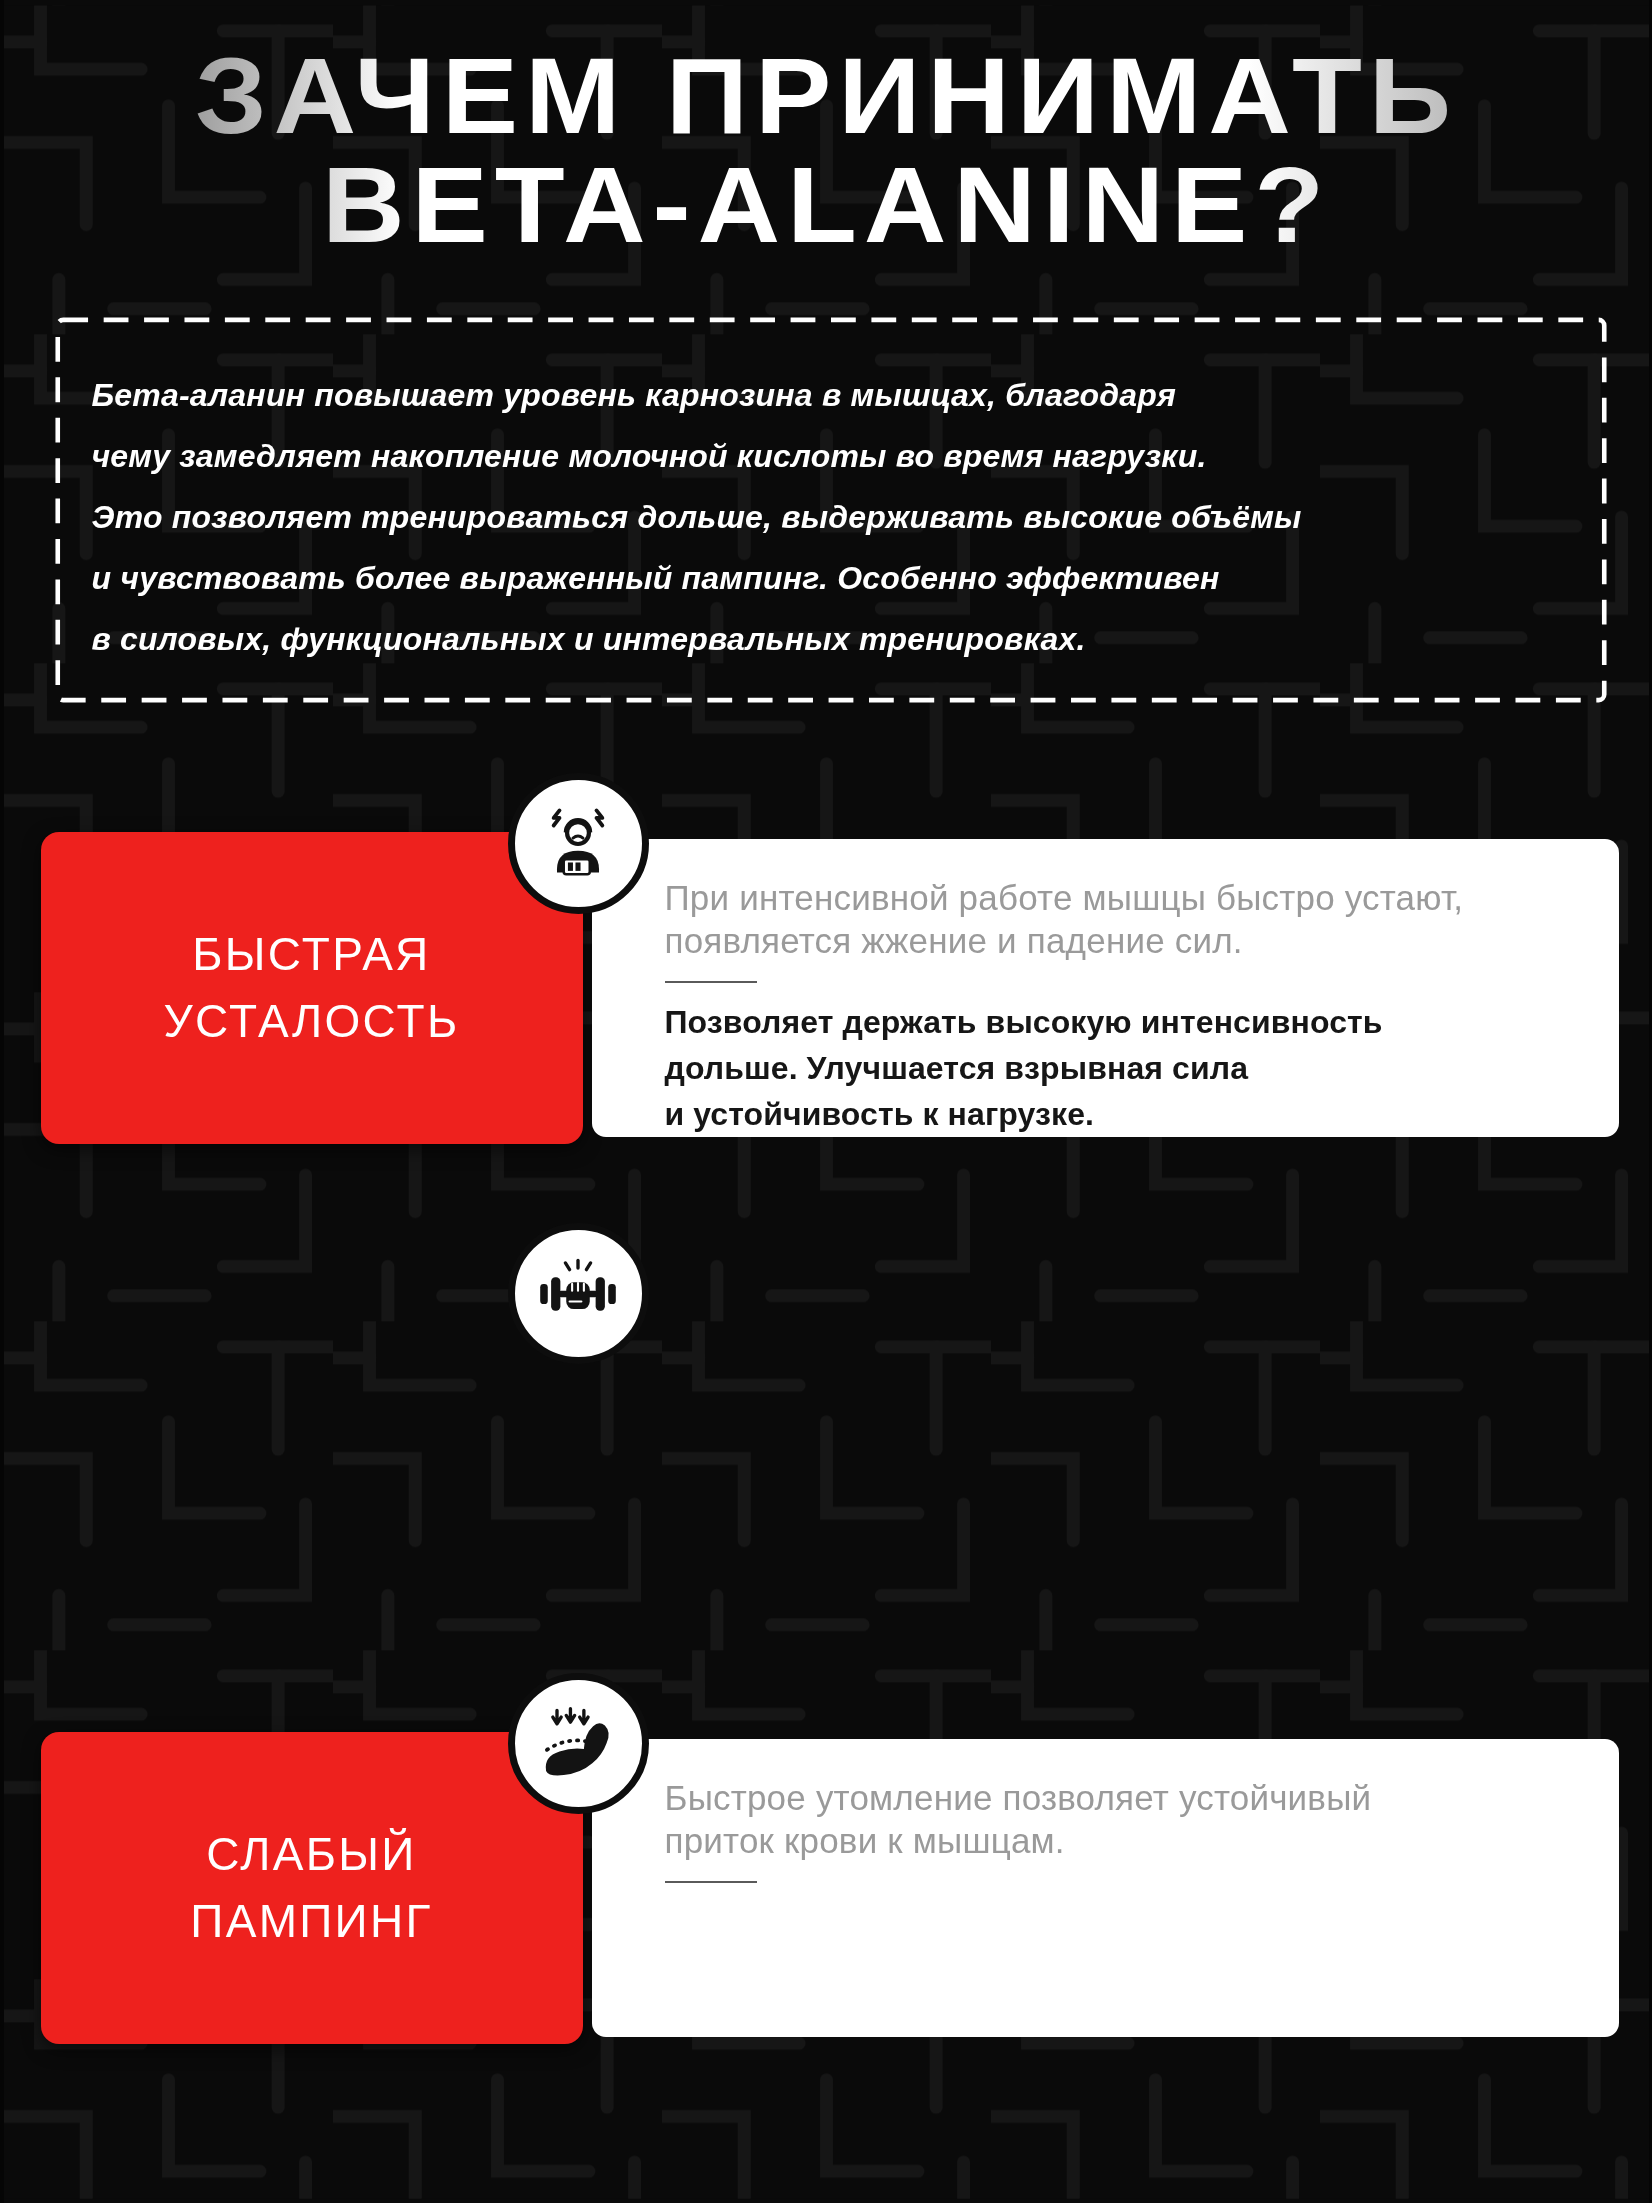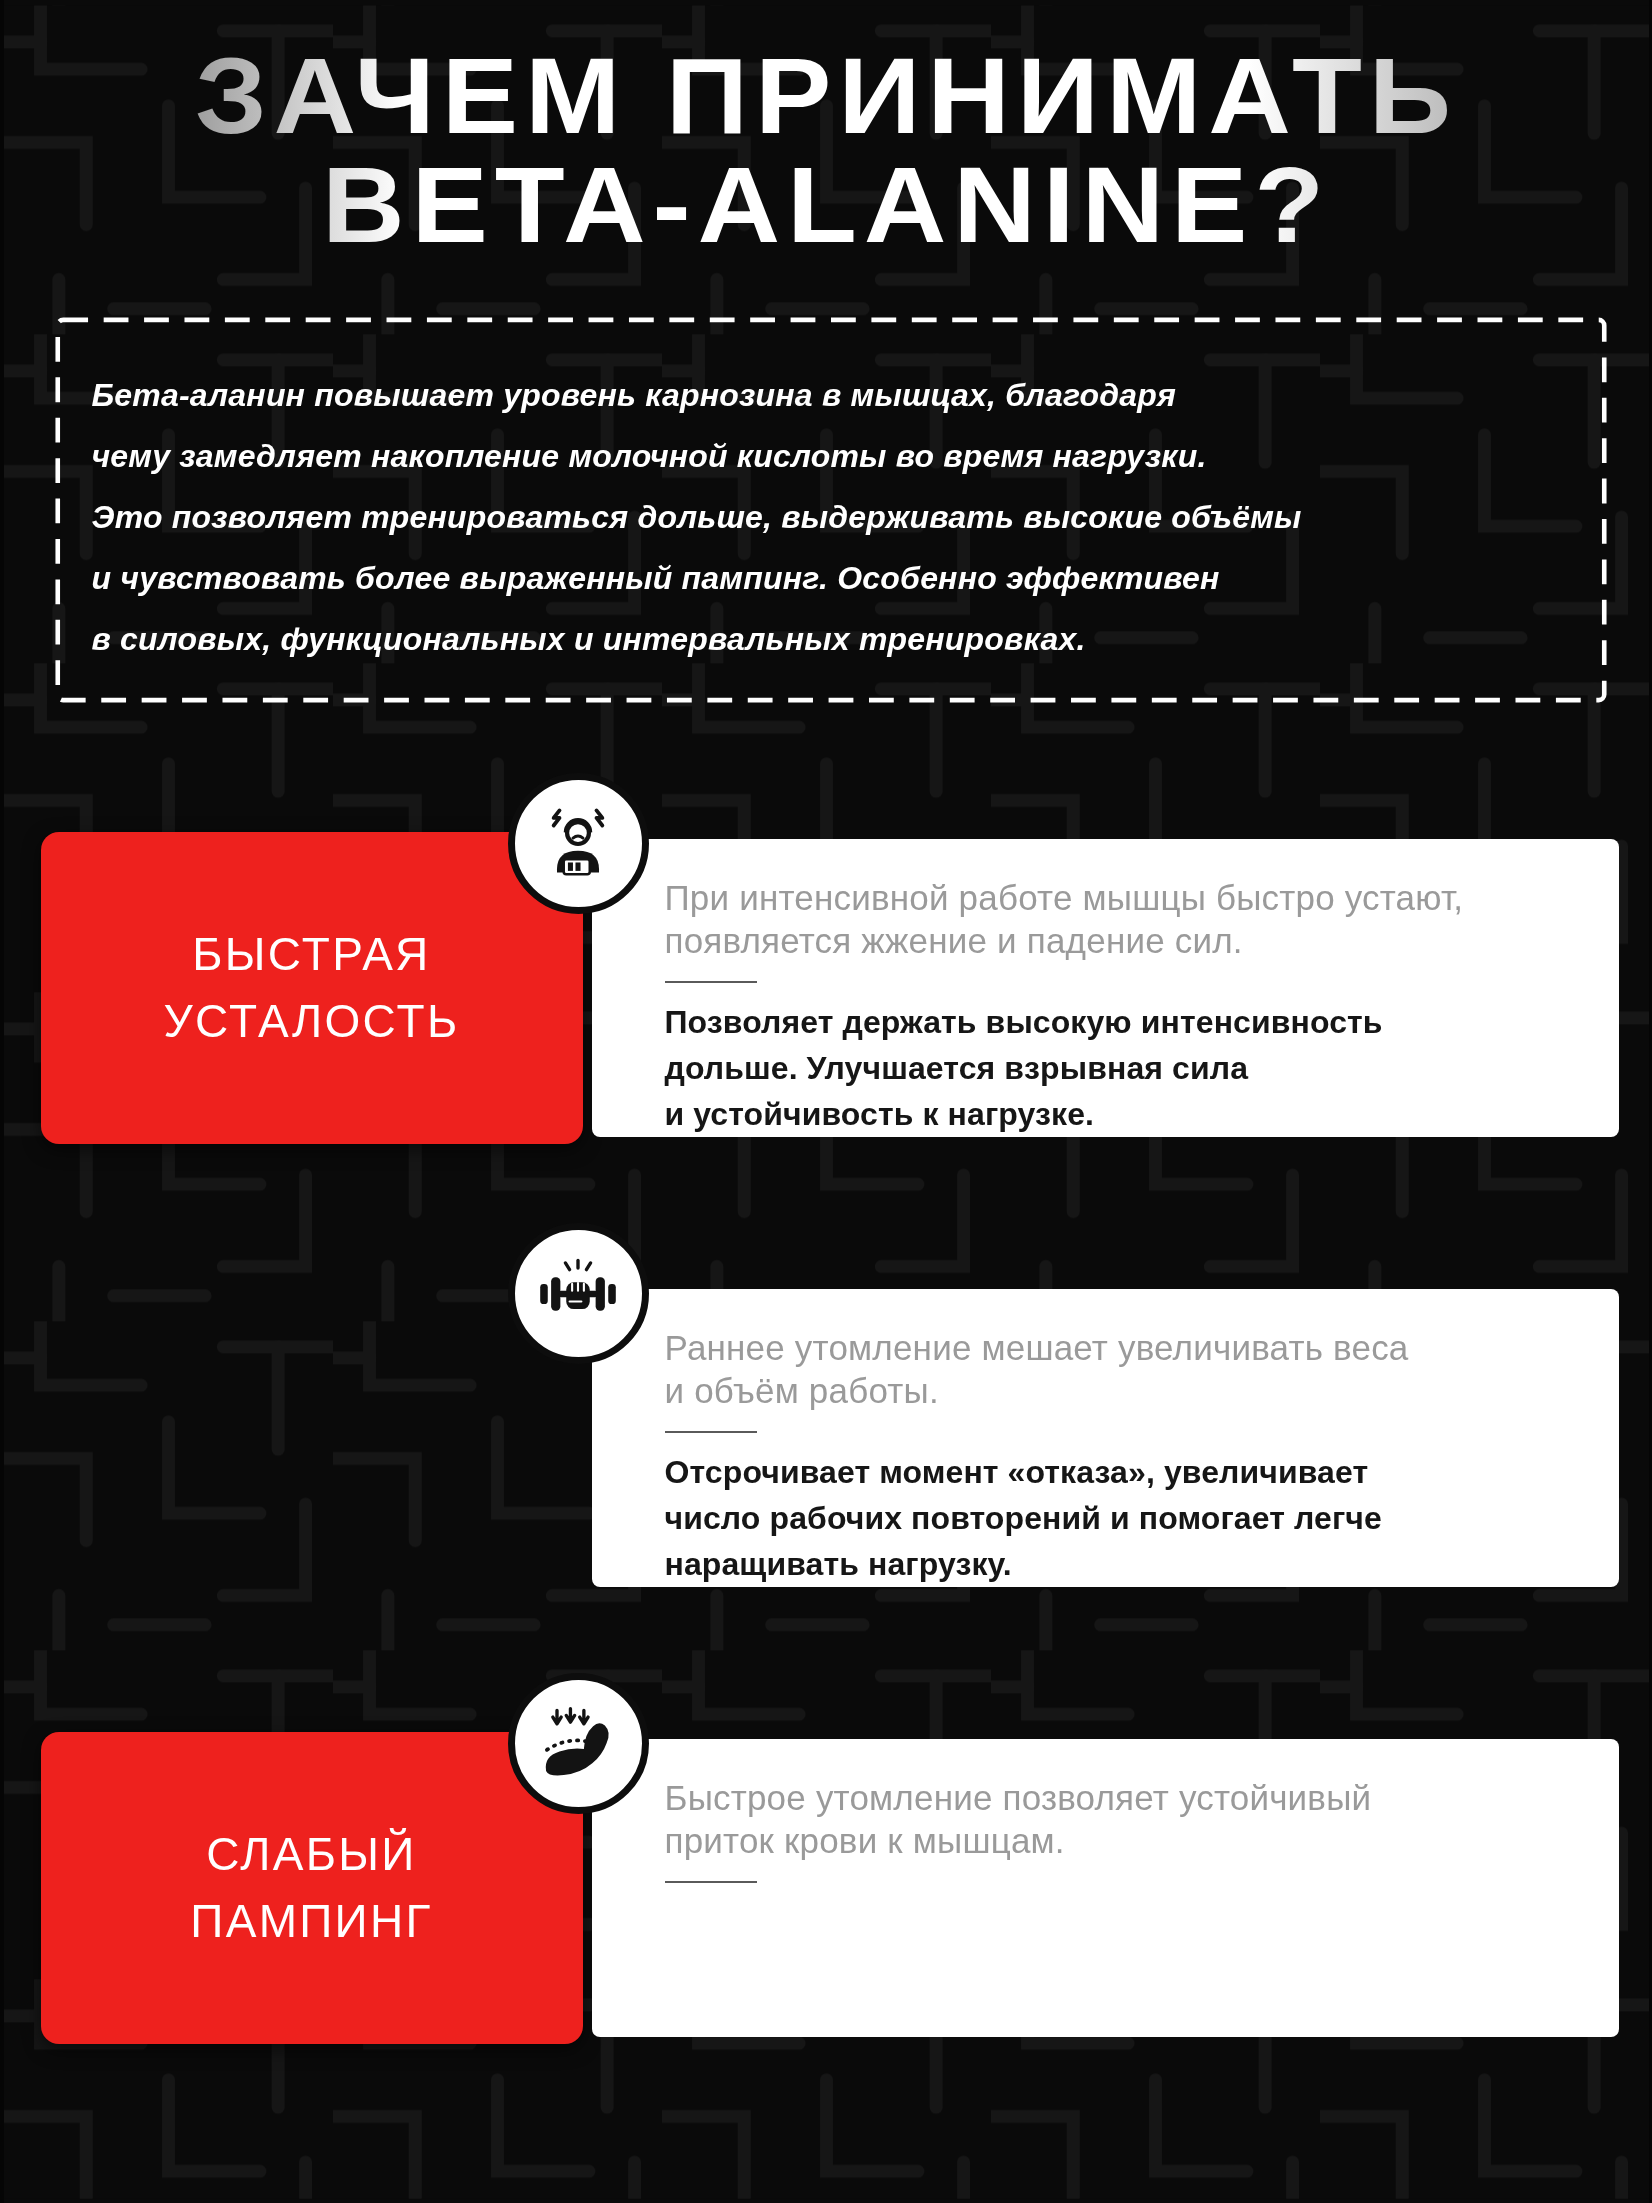--- a/index.html
+++ b/index.html
@@ -40,21 +40,21 @@
     display:flex;align-items:center;justify-content:center;
     box-shadow:0 5.5px 16.5px rgba(0,0,0,.55);
   }
   .card-label{
     color:#ffffff;font-size:46px;line-height:67px;font-weight:400;
     letter-spacing:2.3px;text-align:center;white-space:pre-line;
     text-transform:uppercase;
   }
   .white-card{
     position:absolute;left:588px;top:7.3px;width:1027px;height:298px;
-    background:#ffffff;border-radius:8px;box-sizing:border-box;
+    background:#ffffff;border-radius:14px;box-sizing:border-box;
     padding:37px 55px 0 73px;overflow:hidden;
   }
   .problem-text{
     margin:0;color:#9a9a9a;font-size:35px;line-height:43px;
     font-weight:400;white-space:pre-line;letter-spacing:0.2px;
   }
   .divider{width:92px;border:none;border-top:2.8px solid #5a5a5a;margin:19px 0 15.6px 0;}
   .solution-text{
     margin:0;color:#161616;font-size:32px;line-height:46px;
     font-weight:700;white-space:pre-line;letter-spacing:0.1px;
@@ -134,28 +134,20 @@
           <path d="M25 80 q0 -22 25 -22 q25 0 25 22 v4 h-50 z" fill="#131313"></path>
           <rect x="33" y="68" width="31" height="18" rx="3" fill="#ffffff" stroke="#131313" stroke-width="3"></rect>
           <rect x="38" y="72" width="6" height="10" fill="#131313"></rect>
           <rect x="47" y="72" width="6" height="10" fill="#131313"></rect>
           <rect x="64" y="73" width="4" height="8" fill="#131313"></rect>
         </svg>
       </div>
     </section>
 
     <section class="row">
-      <div class="white-card">
-        <p class="problem-text">Раннее утомление мешает увеличивать веса
-и объём работы.</p>
-        <hr class="divider">
-        <p class="solution-text">Отсрочивает момент «отказа», увеличивает
-число рабочих повторений и помогает легче
-наращивать нагрузку.</p>
-      </div>
       <div class="icon-circle">
         <svg viewBox="0 0 100 100" xmlns="http://www.w3.org/2000/svg">
           <g stroke="#131313" stroke-width="4" stroke-linecap="round" fill="none">
             <path d="M40 21 l-5 -8"></path>
             <path d="M50 19 v-9"></path>
             <path d="M60 21 l5 -8"></path>
           </g>
           <g fill="#131313">
             <rect x="5" y="38" width="9" height="24" rx="4"></rect>
             <rect x="18" y="30" width="11" height="40" rx="5"></rect>

